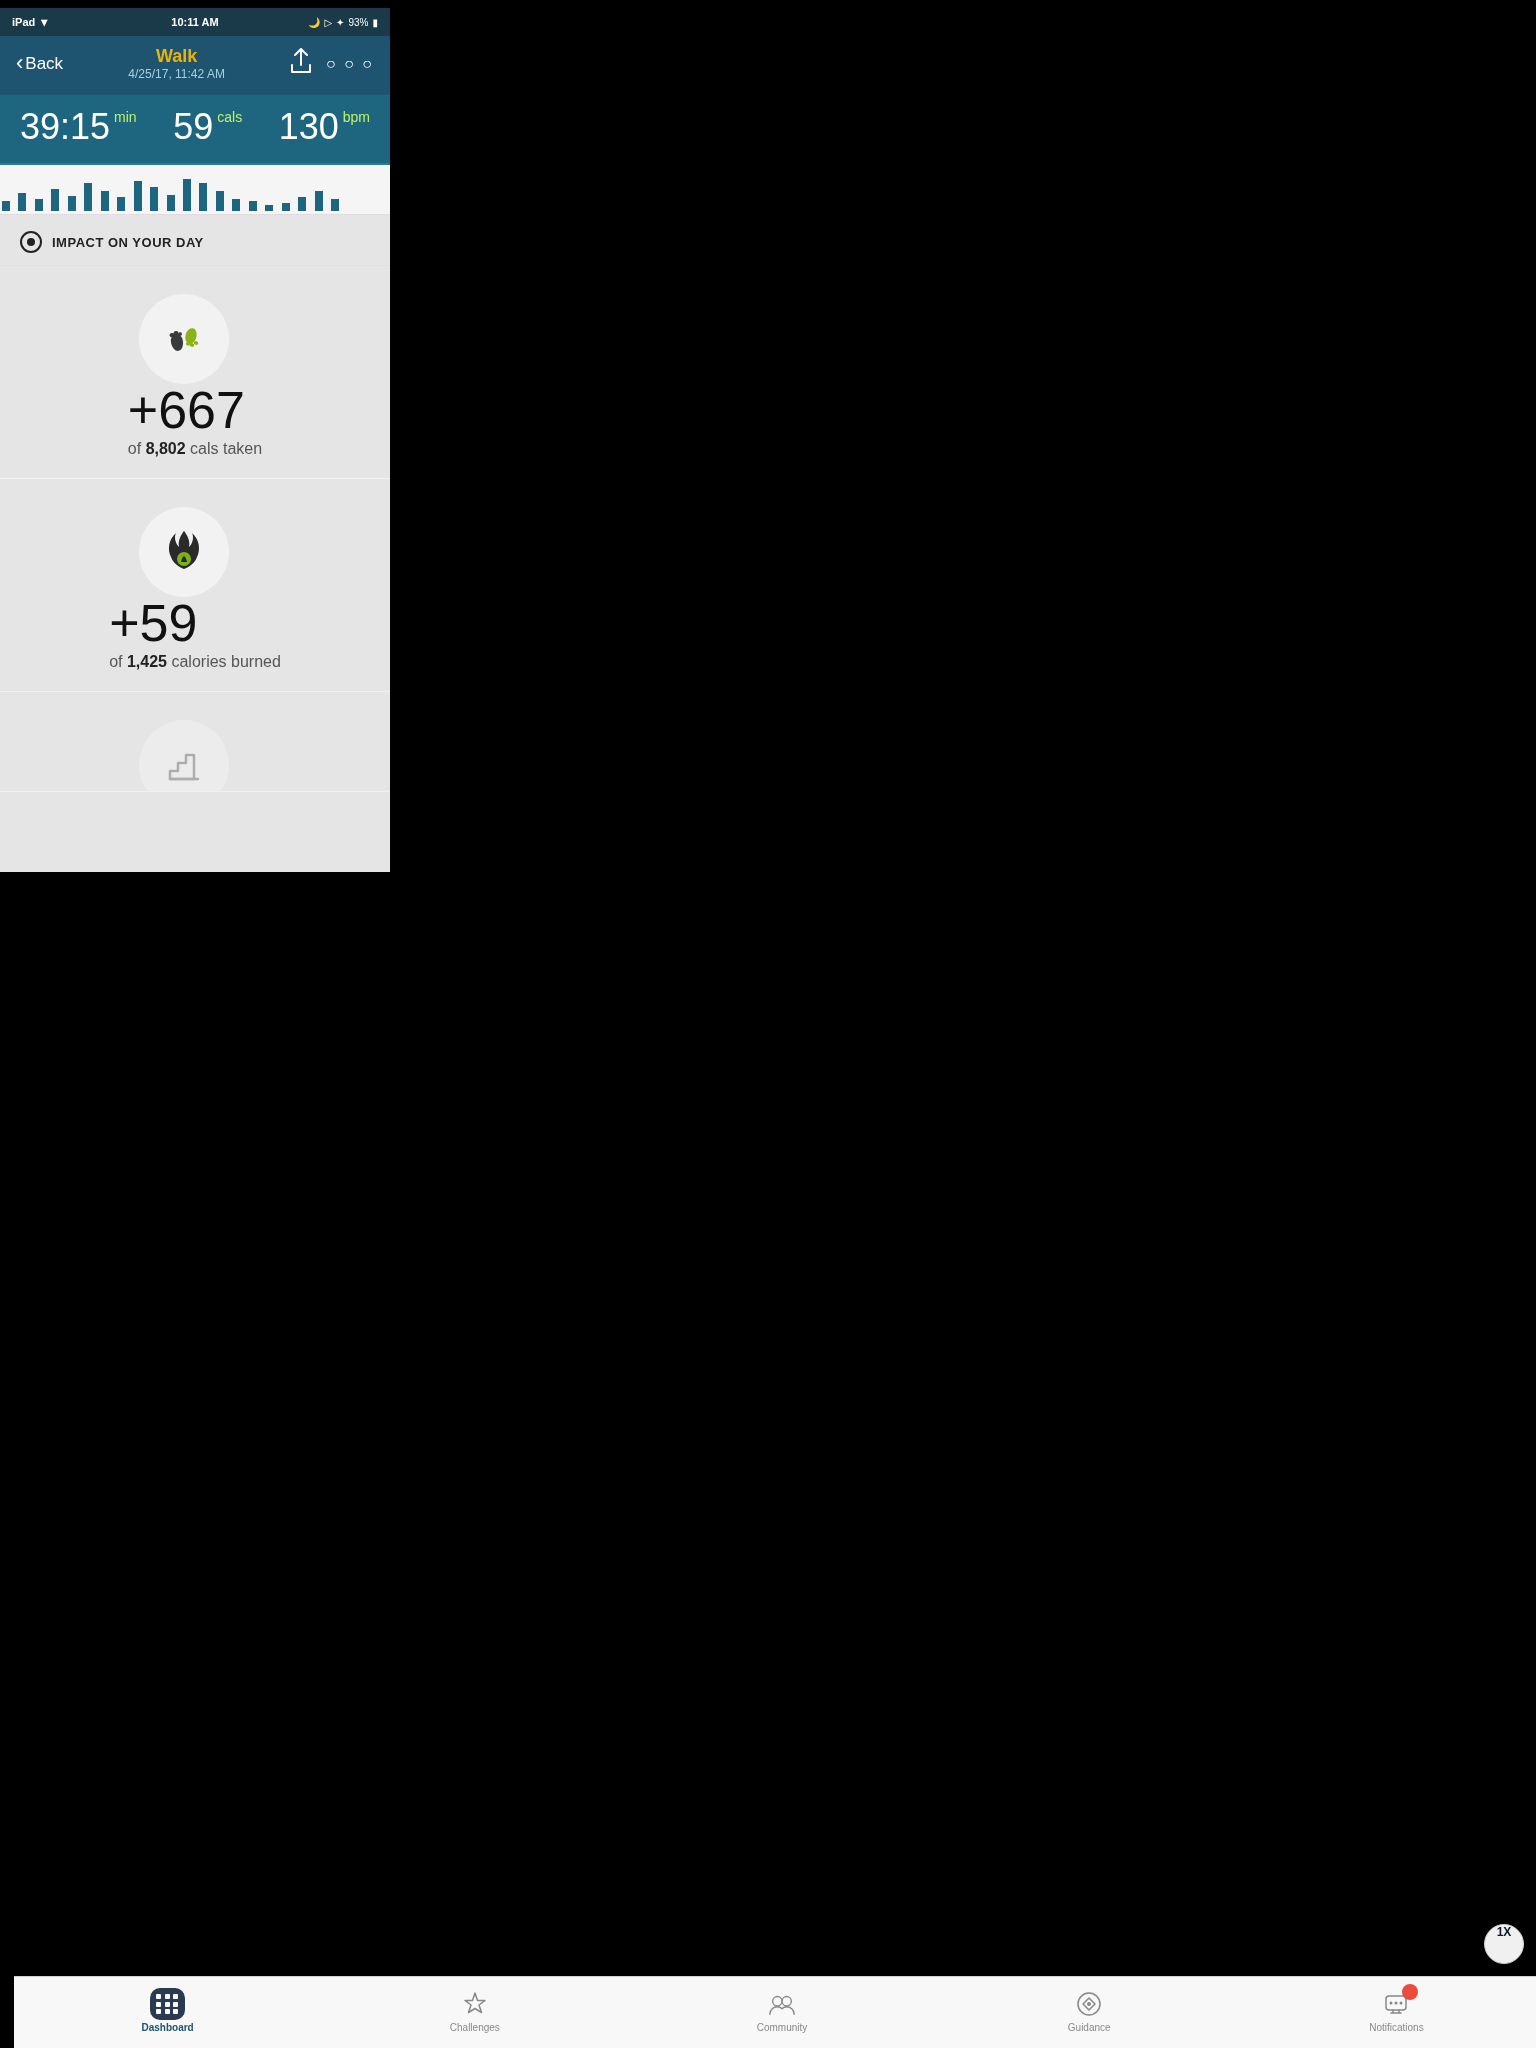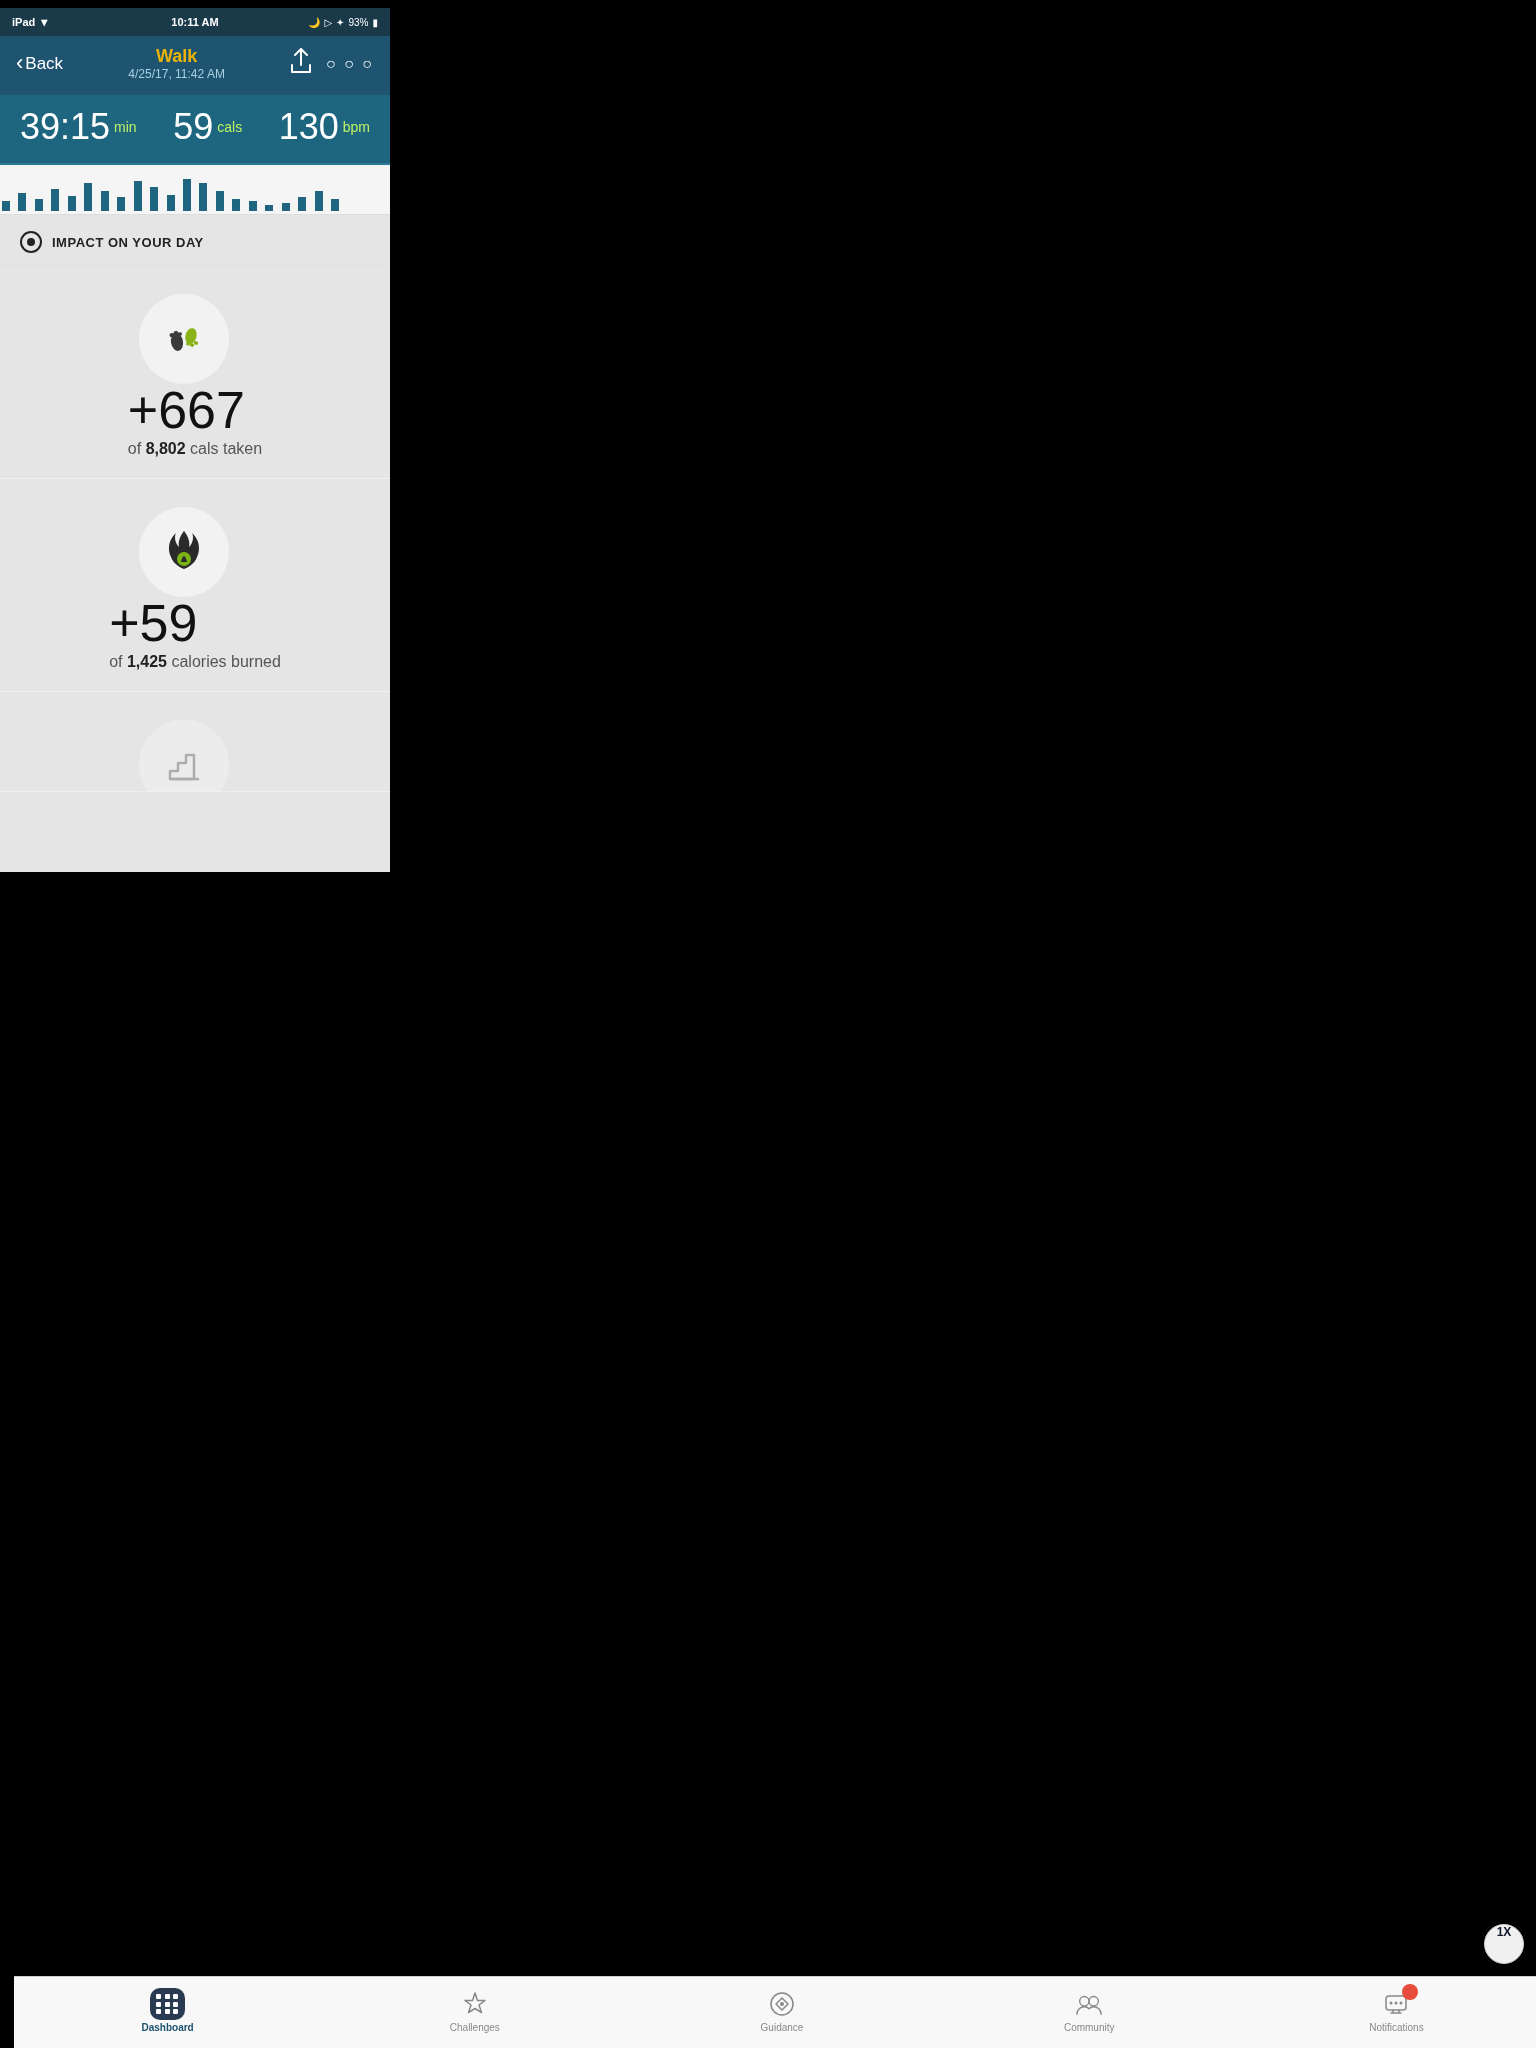--- a/index.html
+++ b/index.html
@@ -104,21 +104,21 @@
     .stats-bar {
       background: #1e6680;
       padding: 14px 20px 18px;
       display: flex;
       justify-content: space-between;
       align-items: baseline;
       border-bottom: 2px solid #2a7a97;
     }
     .stat-item {
       display: flex;
-      align-items: center;
+      align-items: flex-start;
       gap: 4px;
     }
     .stat-value {
       color: #fff;
       font-size: 36px;
       font-weight: 300;
       line-height: 1;
     }
     .stat-unit {
       color: #bef264;
@@ -478,38 +478,38 @@
     <div class="tab-icon">
       <svg width="26" height="26" viewBox="0 0 26 26" fill="none" xmlns="http://www.w3.org/2000/svg">
         <path d="M13 2 L15.5 9.5 H23 L17 14 L19.5 21.5 L13 17.5 L6.5 21.5 L9 14 L3 9.5 H10.5 Z" stroke="#888" stroke-width="1.5" fill="none" stroke-linejoin="round"></path>
       </svg>
     </div>
     <span class="tab-label">Challenges</span>
   </div>
 
   <div class="tab-item">
     <div class="tab-icon">
+      <svg width="30" height="26" viewBox="0 0 30 26" fill="none" xmlns="http://www.w3.org/2000/svg">
+        <circle cx="10" cy="10" r="5" stroke="#888" stroke-width="1.5"></circle>
+        <circle cx="20" cy="10" r="5" stroke="#888" stroke-width="1.5"></circle>
+        <path d="M2 24 C2 19 6 16 10 16 C12 16 14 17 15 18 C16 17 18 16 20 16 C24 16 28 19 28 24" stroke="#888" stroke-width="1.5" fill="none" stroke-linecap="round"></path>
+      </svg>
+    </div>
+    <span class="tab-label">Community</span>
+  </div>
+
+  <div class="tab-item">
+    <div class="tab-icon">
       <svg width="26" height="26" viewBox="0 0 26 26" fill="none" xmlns="http://www.w3.org/2000/svg">
         <circle cx="13" cy="13" r="11" stroke="#888" stroke-width="1.5"></circle>
         <polygon points="13,7 19,13 13,19 7,13" stroke="#888" stroke-width="1.5" fill="none" stroke-linejoin="round"></polygon>
         <circle cx="13" cy="13" r="2" fill="#888"></circle>
       </svg>
     </div>
     <span class="tab-label">Guidance</span>
-  </div>
-
-  <div class="tab-item">
-    <div class="tab-icon">
-      <svg width="30" height="26" viewBox="0 0 30 26" fill="none" xmlns="http://www.w3.org/2000/svg">
-        <circle cx="10" cy="10" r="5" stroke="#888" stroke-width="1.5"></circle>
-        <circle cx="20" cy="10" r="5" stroke="#888" stroke-width="1.5"></circle>
-        <path d="M2 24 C2 19 6 16 10 16 C12 16 14 17 15 18 C16 17 18 16 20 16 C24 16 28 19 28 24" stroke="#888" stroke-width="1.5" fill="none" stroke-linecap="round"></path>
-      </svg>
-    </div>
-    <span class="tab-label">Community</span>
   </div>
 
   <div class="tab-item">
     <div class="tab-icon notif-wrapper">
       <div class="notif-badge"></div>
       <svg width="26" height="26" viewBox="0 0 26 26" fill="none" xmlns="http://www.w3.org/2000/svg">
         <rect x="3" y="5" width="20" height="14" rx="3" stroke="#888" stroke-width="1.5"></rect>
         <circle cx="8" cy="12" r="1.5" fill="#888"></circle>
         <circle cx="13" cy="12" r="1.5" fill="#888"></circle>
         <circle cx="18" cy="12" r="1.5" fill="#888"></circle>

